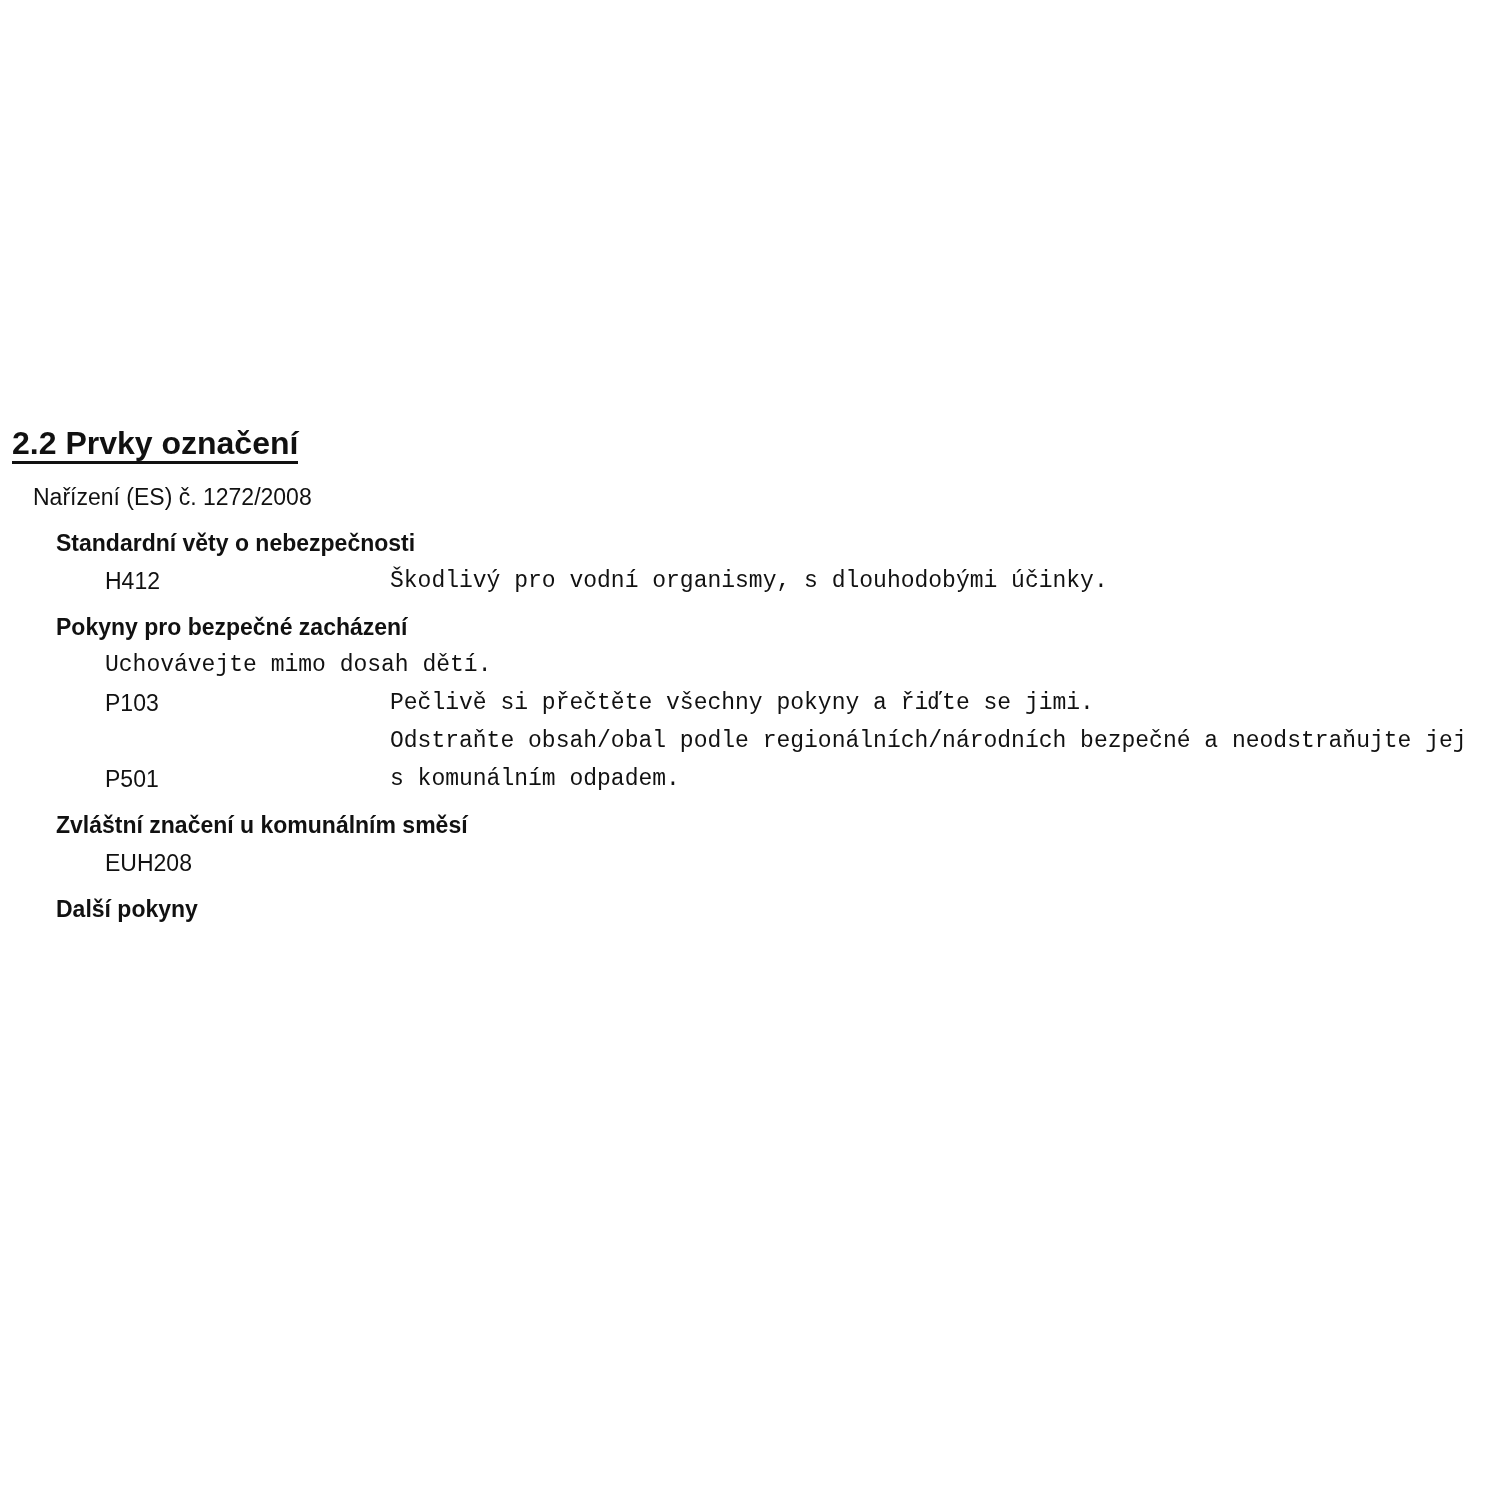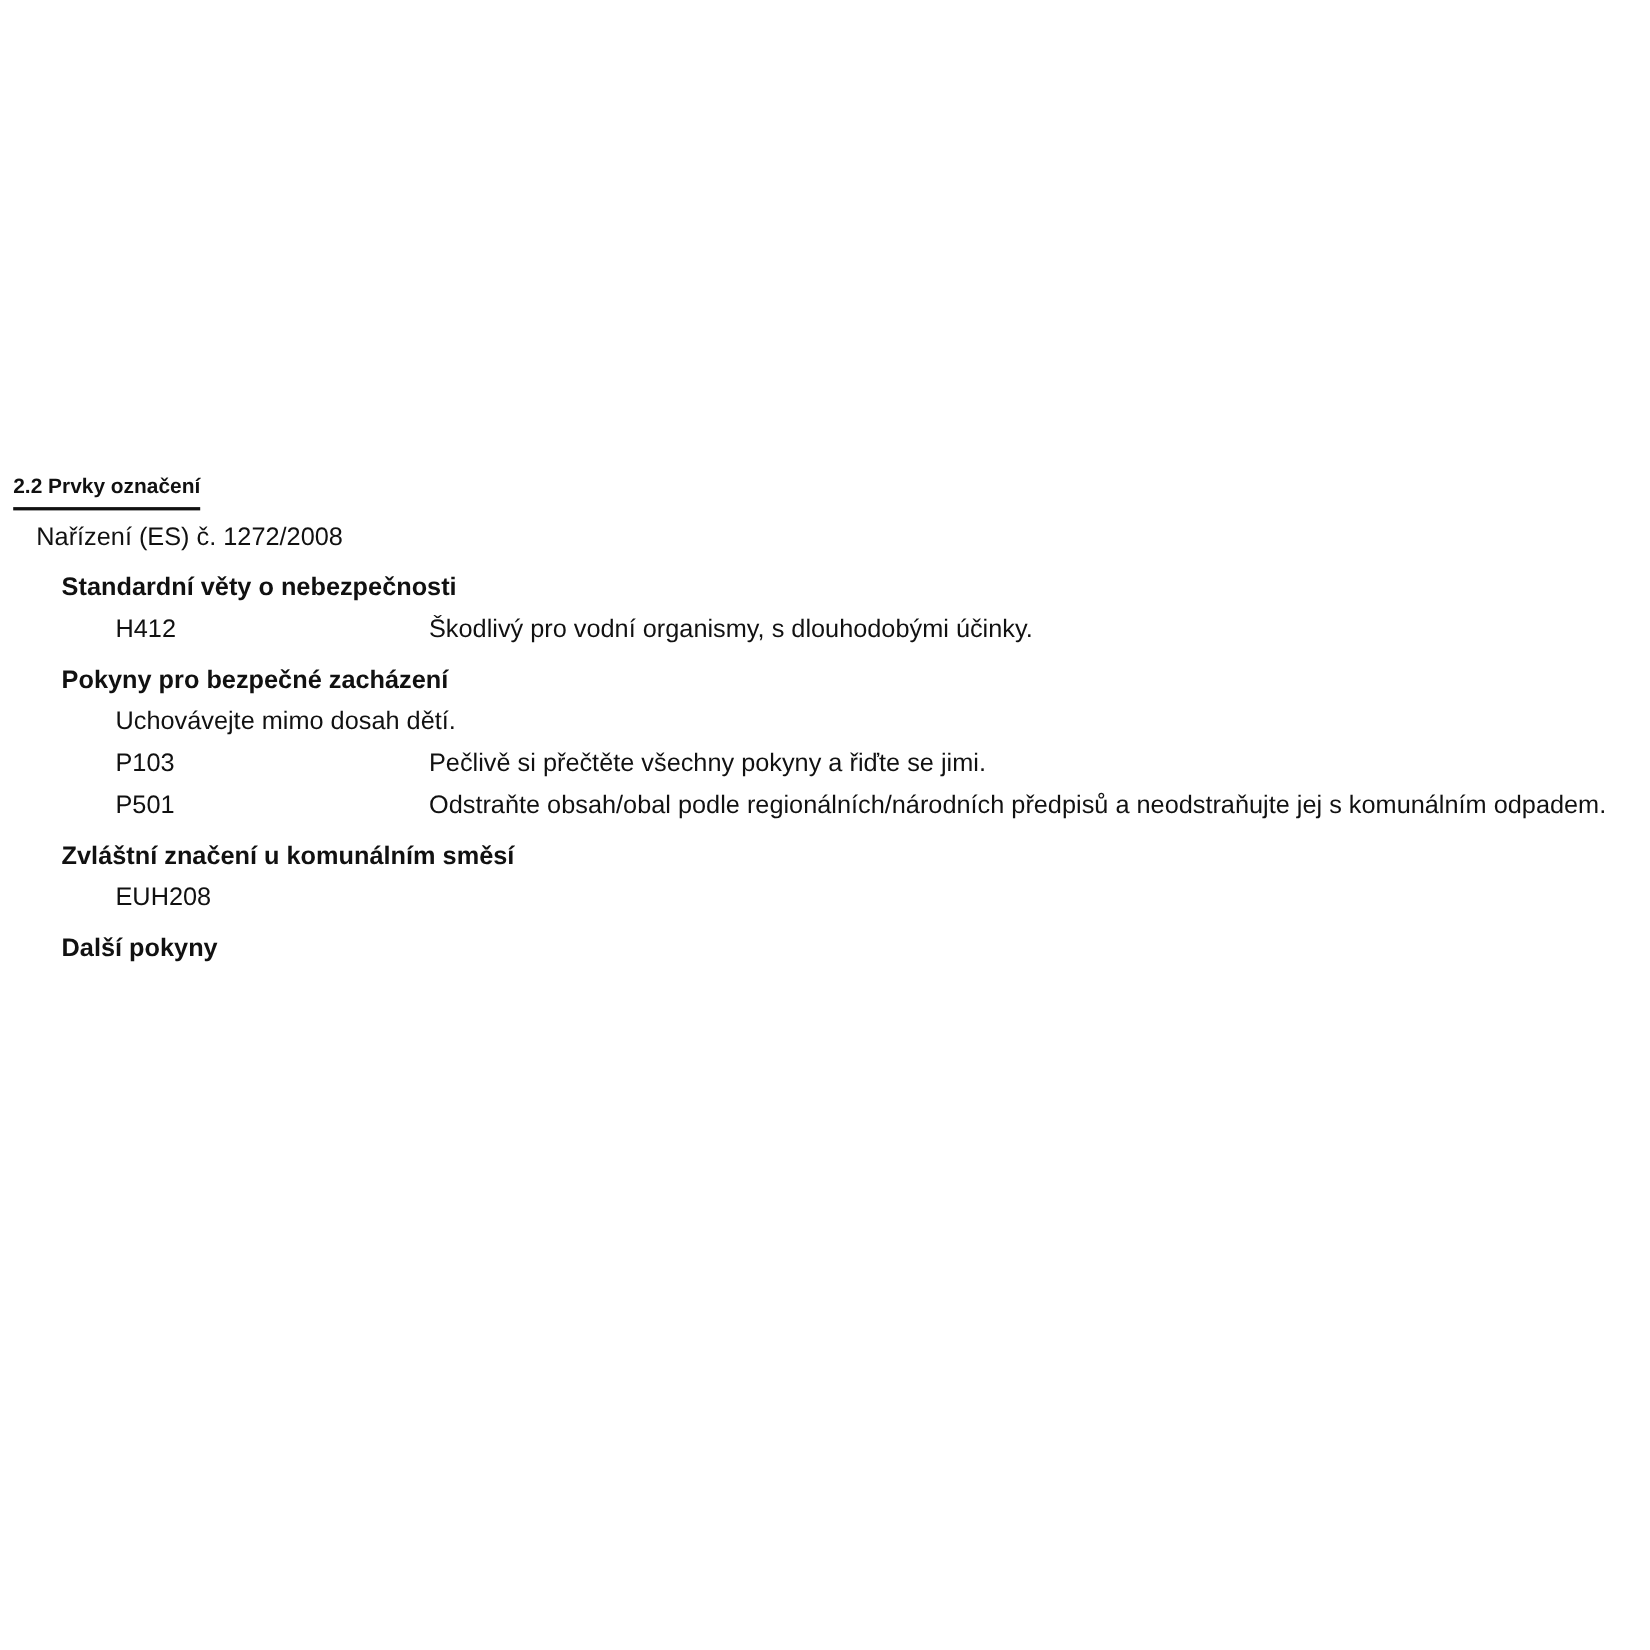--- a/index.html
+++ b/index.html
@@ -17,26 +17,26 @@
     overflow: hidden;
   }
   .content {
     position: absolute;
     left: 12px;
     top: 428px;
     width: 1468px;
   }
   .section-title {
     display: inline-block;
-    font-size: 19px;
+    font-size: 32px;
     font-weight: bold;
     line-height: 30px;
     border-bottom: 3px solid #111111;
     padding-bottom: 3px;
-    margin: 0 0 4px 0;
+    margin: 0 0 14px 0;
   }
   .regulation {
     font-size: 23px;
     font-weight: normal;
     line-height: 38px;
     margin: 0 0 0 21px;
   }
   .block {
     margin-top: 8px;
   }
@@ -52,20 +52,21 @@
     margin-left: 93px;
     font-size: 23px;
     line-height: 38px;
   }
   .row .code {
     flex: 0 0 285px;
   }
   .row .text {
     flex: 0 1 auto;
     max-width: 1085px;
+    font-family: Liberation Mono, monospace;
   }
   .further-text {
     margin-left: 93px;
     font-size: 23px;
     line-height: 38px;
     max-width: 1330px;
   }
 </style>
 </head>
 <body>
@@ -89,21 +90,21 @@
       <div class="block-heading">Pokyny pro bezpečné zacházení</div>
       <div class="row">
         <span class="text">Uchovávejte mimo dosah dětí.</span>
       </div>
       <div class="row">
         <span class="code">P103</span>
         <span class="text">Pečlivě si přečtěte všechny pokyny a řiďte se jimi.</span>
       </div>
       <div class="row">
         <span class="code">P501</span>
-        <span class="text">Odstraňte obsah/obal podle regionálních/národních předpisů a neodstraňujte jej s komunálním odpadem.</span>
+        <span class="text">Odstraňte obsah/obal podle regionálních/národních bezpečné a neodstraňujte jej s komunálním odpadem.</span>
       </div>
     </div>
 
     <div class="block">
       <div class="block-heading">Zvláštní značení u komunálním směsí</div>
       <div class="row">
         <span class="code">EUH208</span>
       </div>
     </div>
 

